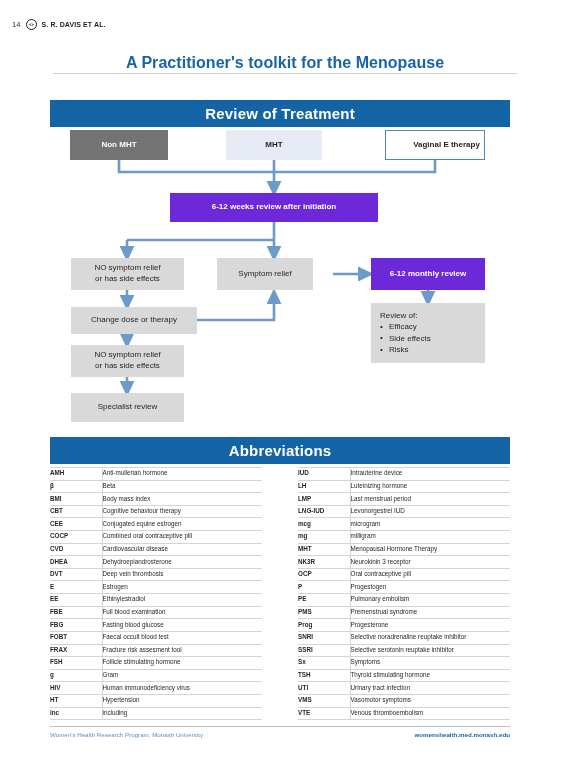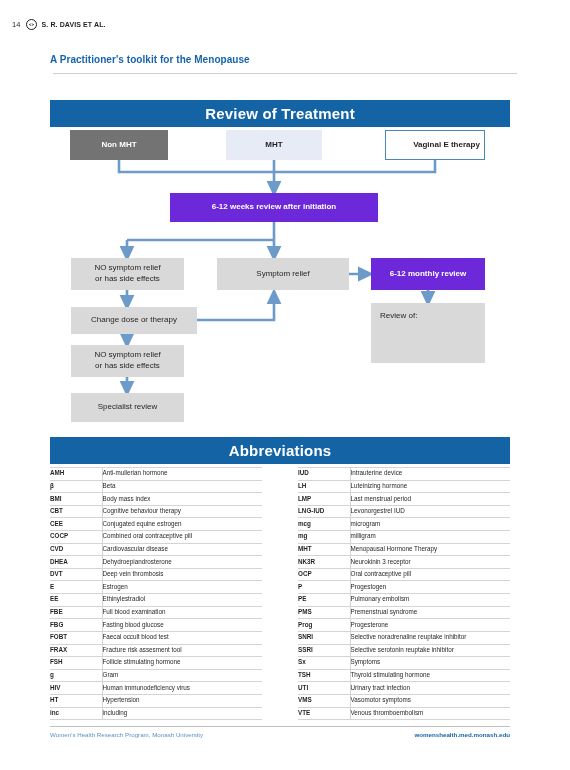--- a/index.html
+++ b/index.html
@@ -27,22 +27,22 @@
     color: #231f20;
   }
   .runhead-page { font-size: 7.5px; font-weight: normal; }
   .oa-icon { display: block; }
 
   
   .doc-title {
     position: absolute;
     top: 54px; left: 50px;
     width: 470px;
-    text-align: left;
-    font-size: 10px;
+    text-align: center;
+    font-size: 16px;
     font-weight: bold;
     color: #1764a8;
     letter-spacing: .05px;
   }
   .title-rule {
     position: absolute;
     top: 73px; left: 53px;
     width: 464px;
     height: 1px;
     background: #cfcfcf;
@@ -83,21 +83,21 @@
   .n-dark   { background: #737373; color: #ffffff; font-weight: bold; }
   .n-lav    { background: #e7ebf5; color: #231f20; font-weight: bold; }
   .n-white  { background: #ffffff; color: #231f20; font-weight: bold; border: 1.2px solid #4a87bd; }
   .n-blue   { background: #6d28d9; color: #ffffff; font-weight: bold; }
 
   #node-non-mht        { left: 70px;  top: 130px; width: 98px;  height: 30px; }
   #node-mht            { left: 226px; top: 130px; width: 96px;  height: 30px; }
   #node-vaginal        { left: 385px; top: 130px; width: 100px; height: 30px; padding-left: 27px; }
   #node-6-12-weeks     { left: 170px; top: 193px; width: 208px; height: 29px; }
   #node-no-relief-1    { left: 71px;  top: 258px; width: 113px; height: 32px; }
-  #node-symptom-relief { left: 217px; top: 258px; width: 132px; height: 32px; }
+  #node-symptom-relief { left: 217px; top: 258px; width: 96px; height: 32px; }
   #node-monthly-review { left: 371px; top: 258px; width: 114px; height: 32px; }
   #node-change-dose    { left: 71px;  top: 307px; width: 126px; height: 27px; }
   #node-no-relief-2    { left: 71px;  top: 345px; width: 113px; height: 32px; }
   #node-specialist     { left: 71px;  top: 393px; width: 113px; height: 29px; }
 
   #node-review-of {
     position: absolute;
     left: 371px; top: 303px;
     width: 114px; height: 60px;
     background: #d9d9d9;
@@ -227,20 +227,25 @@
 or has side effects</div>
 <div class="node n-grey" id="node-symptom-relief">Symptom relief</div>
 <div class="node n-blue" id="node-monthly-review">6-12 monthly review</div>
 <div class="node n-grey" id="node-change-dose">Change dose or therapy</div>
 <div class="node n-grey" id="node-no-relief-2" style="white-space:pre-line">NO symptom relief
 or has side effects</div>
 <div class="node n-grey" id="node-specialist">Specialist review</div>
 
 <div id="node-review-of">
   <div>Review of:</div>
+  <ul>
+    <li>Efficacy</li>
+    <li>Side effects</li>
+    <li>Risks</li>
+  </ul>
 </div>
 
 <div class="banner" id="banner-abbrev">Abbreviations</div>
 
 <div class="abbrev-wrap">
   <div class="abbrev-col">
     <table class="abbrev">
         <tbody>
           <tr>
             <td class="ab-key">AMH</td>

